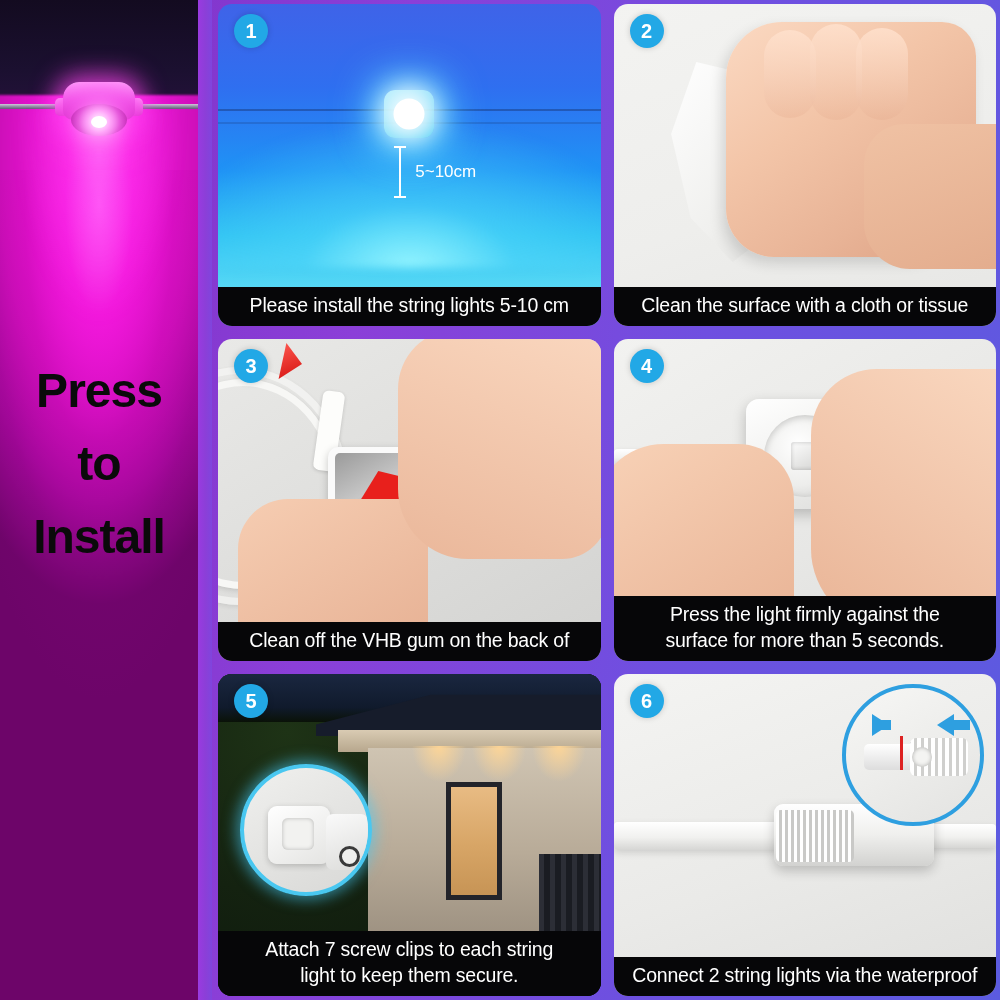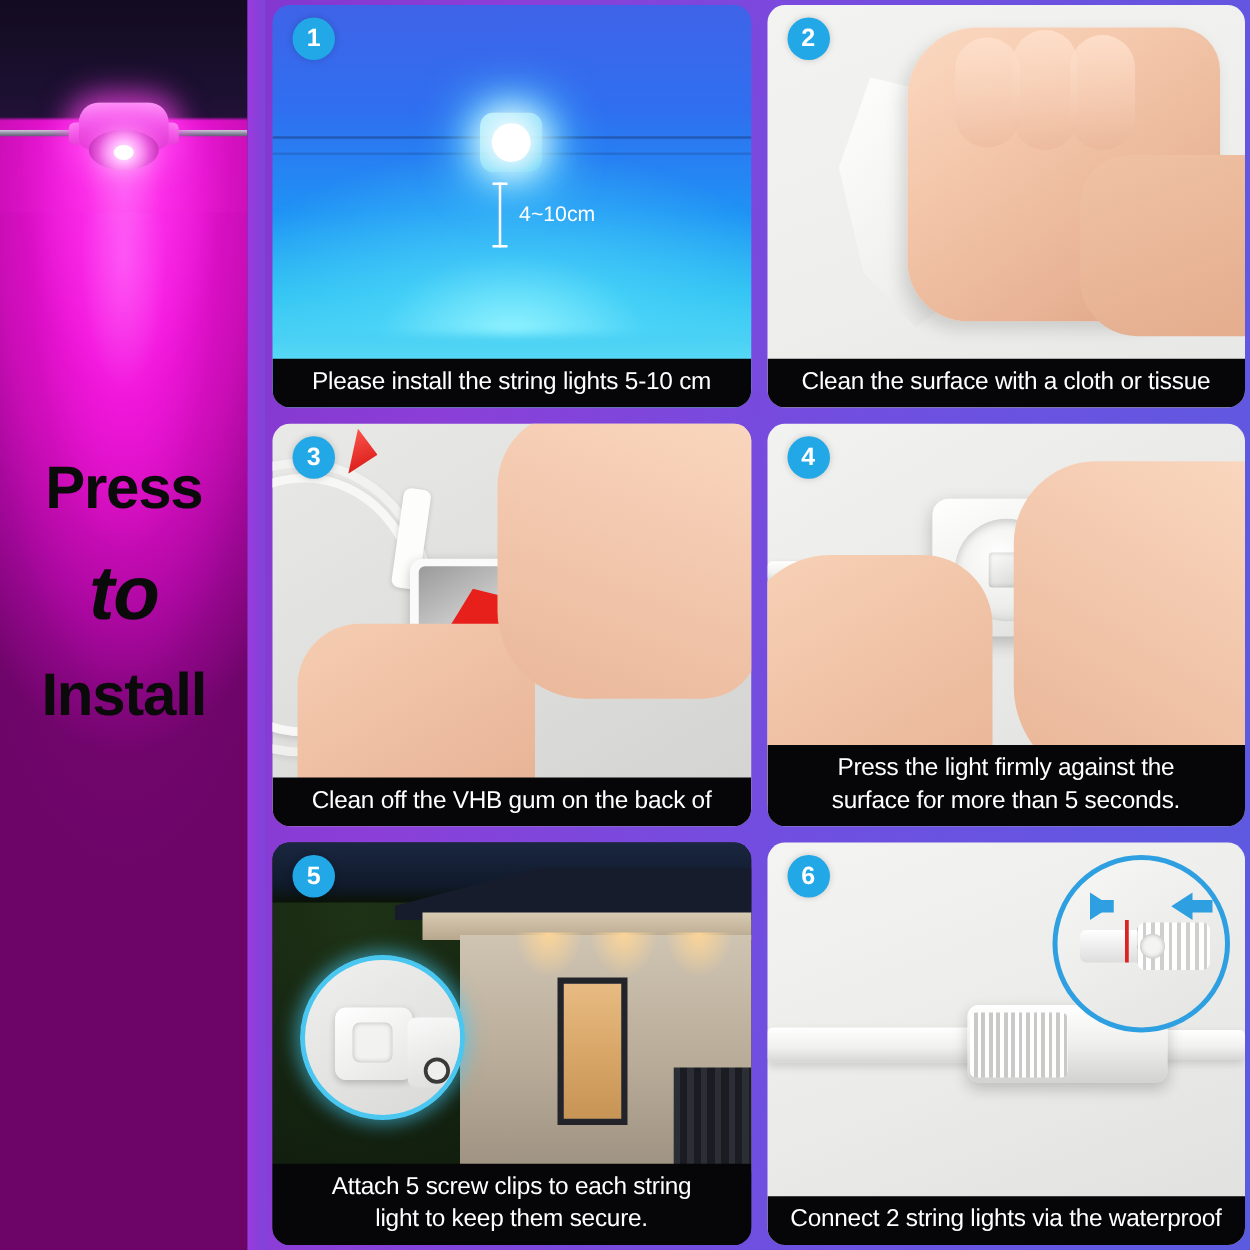--- a/index.html
+++ b/index.html
@@ -43,21 +43,21 @@
       background:radial-gradient(circle at 50% 55%, #ffffff 0%, #ffd9ff 11%, #ff72f3 34%,
                  #e032d2 62%, #b216a5 100%);
       box-shadow:0 0 30px 12px rgba(255,60,240,.75); }
   .fx-core { position:absolute; left:50%; top:57%; transform:translate(-50%,-50%);
       width:16px; height:12px; border-radius:50%; background:#fff;
       box-shadow:0 0 22px 10px rgba(255,220,255,.9); }
 
   .hero-text { position:absolute; left:0; top:355px; width:198px; text-align:center;
       color:#0a0a0a; font-weight:bold; line-height:1.52; letter-spacing:-1px; }
   .hero-text .l1 { font-size:48px; }
-  .hero-text .l2 { font-size:61px;font-style:italic; }
+  .hero-text .l2 { font-size:48px; }
   .hero-text .l3 { font-size:48px; }
 
   .hero-edge { position:absolute; left:198px; top:0; width:14px; height:1000px;
       background:linear-gradient(90deg,#9a3ae0 0%,#8b3fd8 55%,#7f45dd 100%); }
 
   
   .grid { position:absolute; left:218px; top:0; width:782px; height:1000px;
           display:grid; grid-template-columns:1fr 1fr; grid-template-rows:1fr 1fr 1fr;
           gap:13px 13px; padding:4px 4px 4px 0; }
   .card { position:relative; border-radius:14px; overflow:hidden; background:#e8e8e8; }
@@ -236,21 +236,21 @@
 
   <div class="grid">
 
     <div class="card c1">
       <div class="scene">
         <div class="floorglow"></div>
         <div class="strand" style="top:105px"></div>
         <div class="strand" style="top:118px;opacity:.5"></div>
         <div class="led"></div>
         <div class="ibar"></div>
-        <div class="dim">4~10cm</div>
+        <div class="dim">5~10cm</div>
       </div>
       <div class="badge">1</div>
       <div class="caption">
         <div>Please install the string lights 5-10 cm</div>
       </div>
     </div>
 
     <div class="card c2">
       <div class="scene">
         <div class="tissue"></div>
@@ -316,21 +316,21 @@
         <div class="spot" style="left:312px"></div>
         <div class="win"></div>
         <div class="rail"></div>
         <div class="inset">
           <div class="clip"></div>
           <div class="screwb"></div>
         </div>
       </div>
       <div class="badge">5</div>
       <div class="caption">
-        <div>Attach 5 screw clips to each string</div>
+        <div>Attach 7 screw clips to each string</div>
         <div>light to keep them secure.</div>
       </div>
     </div>
 
     <div class="card c6">
       <div class="scene">
         <div class="cableL"></div>
         <div class="cableR"></div>
         <div class="barrel"></div>
         <div class="knurl"></div>

